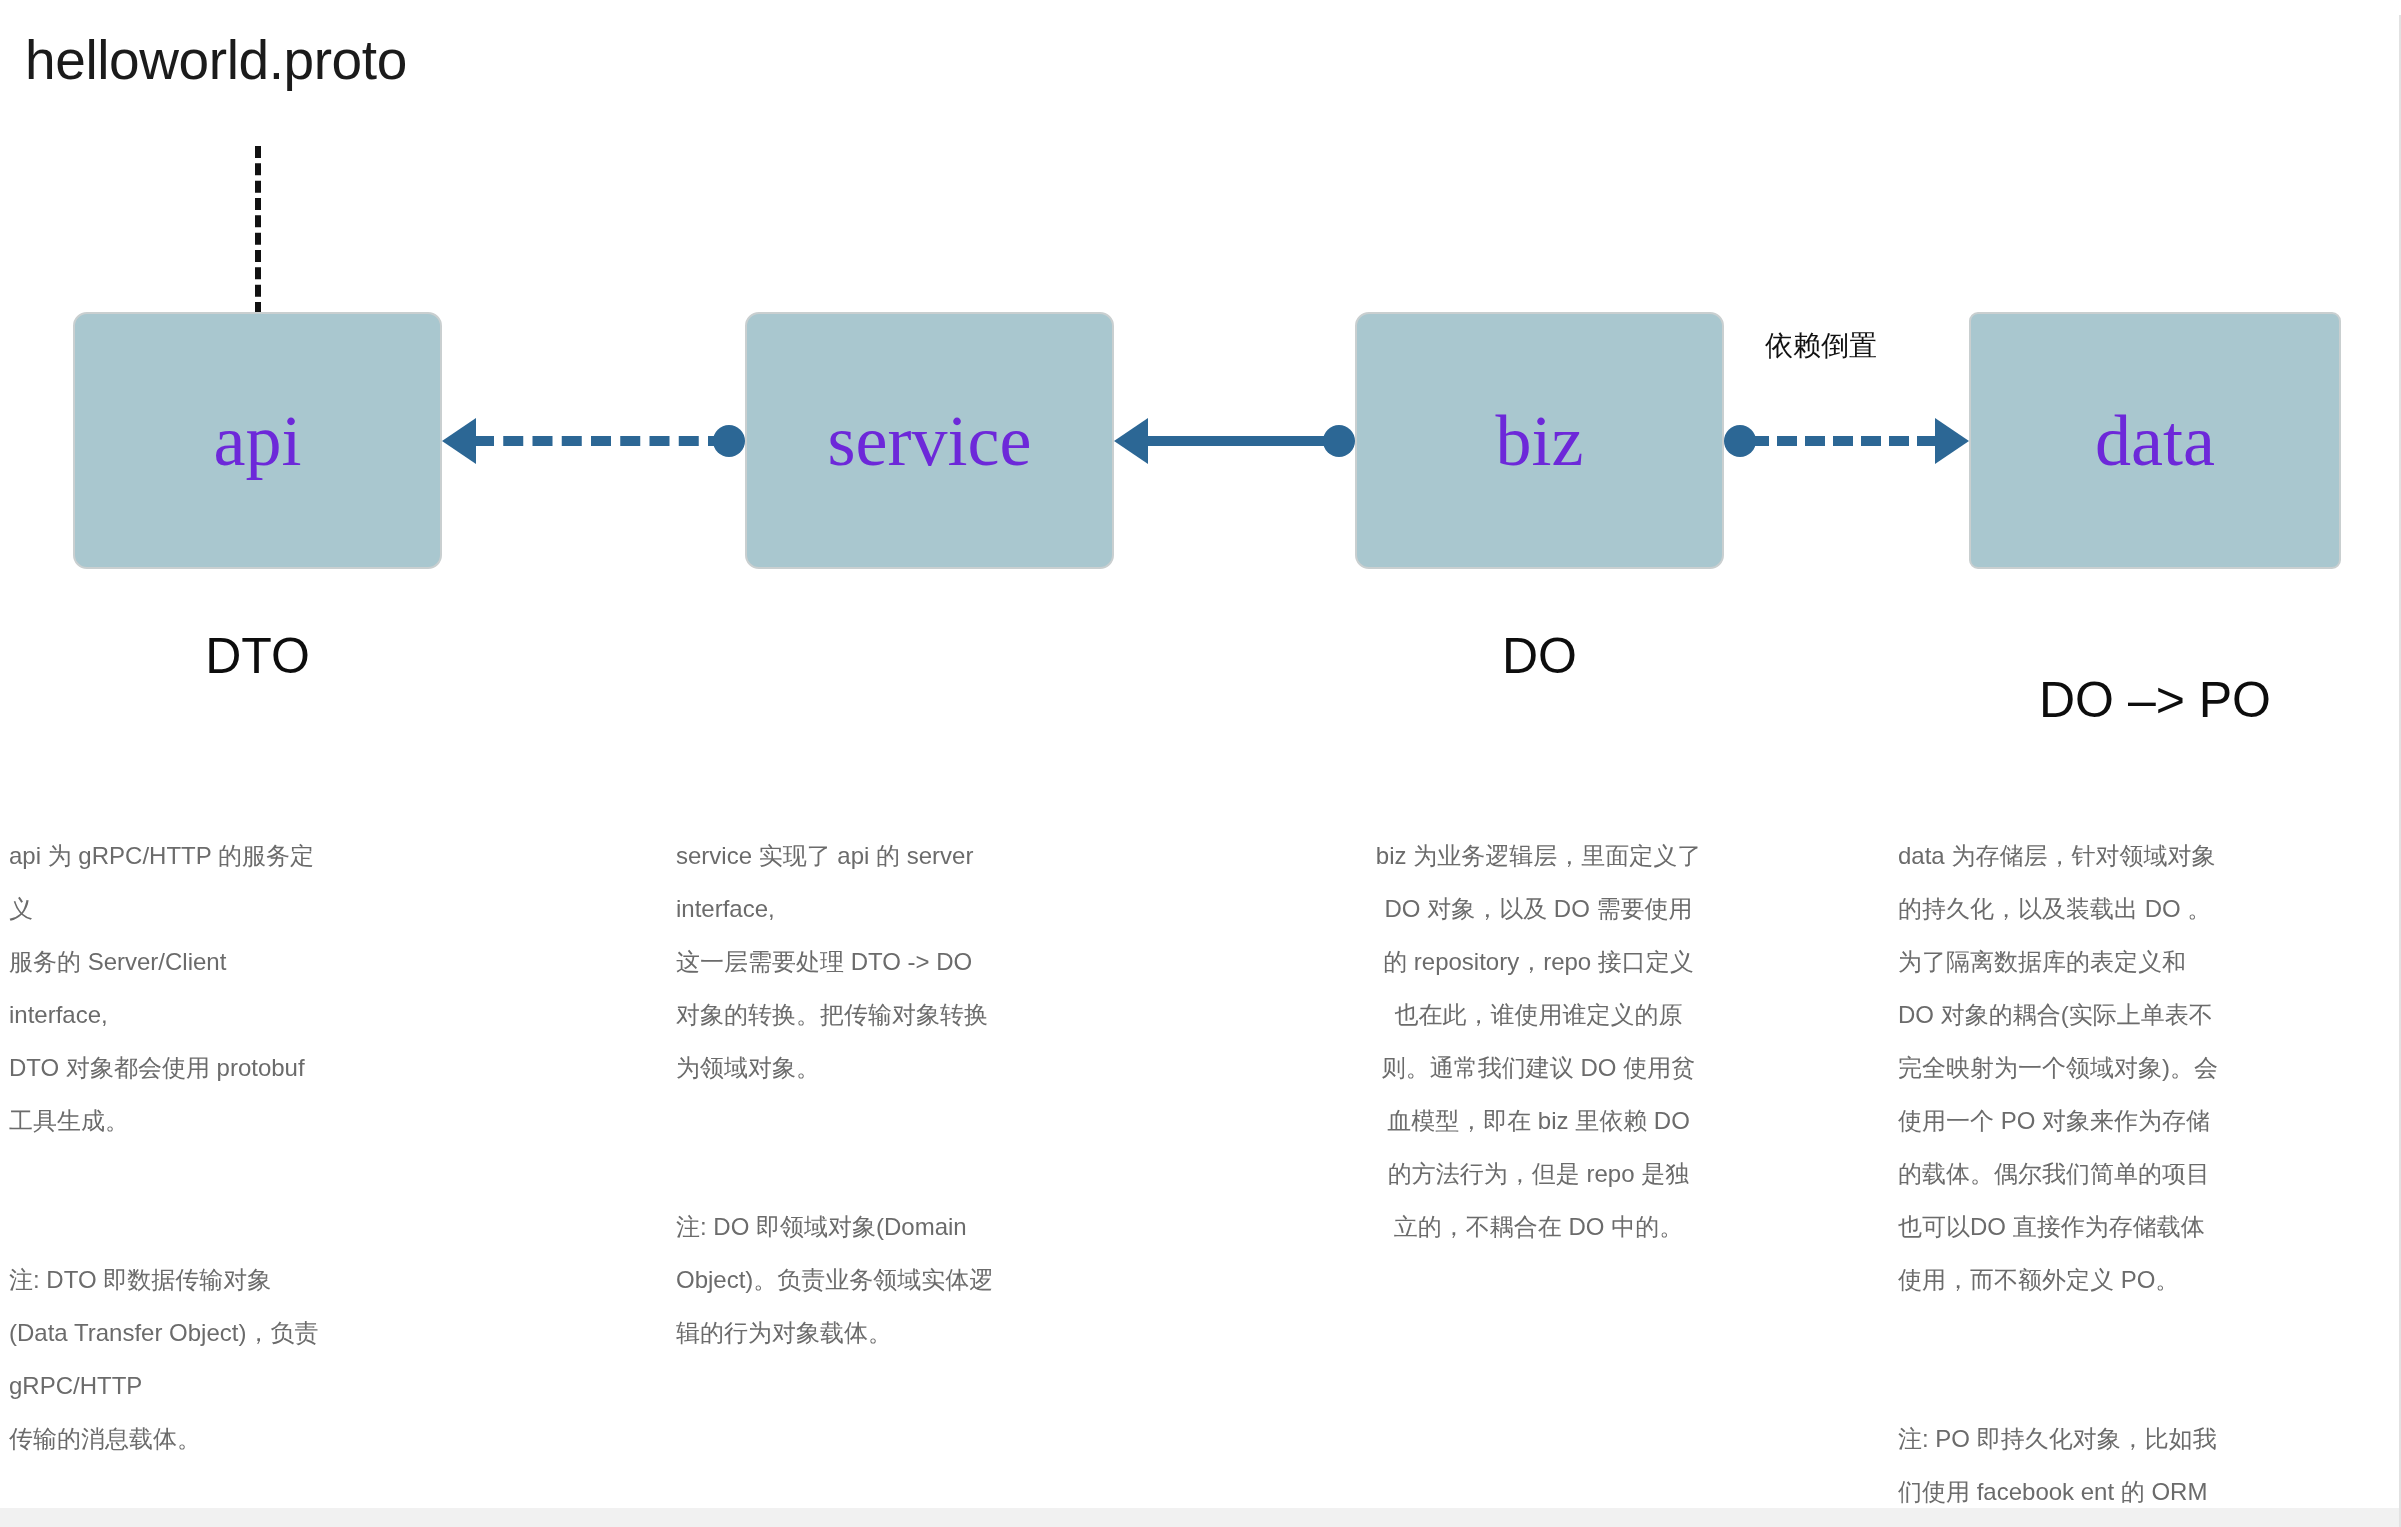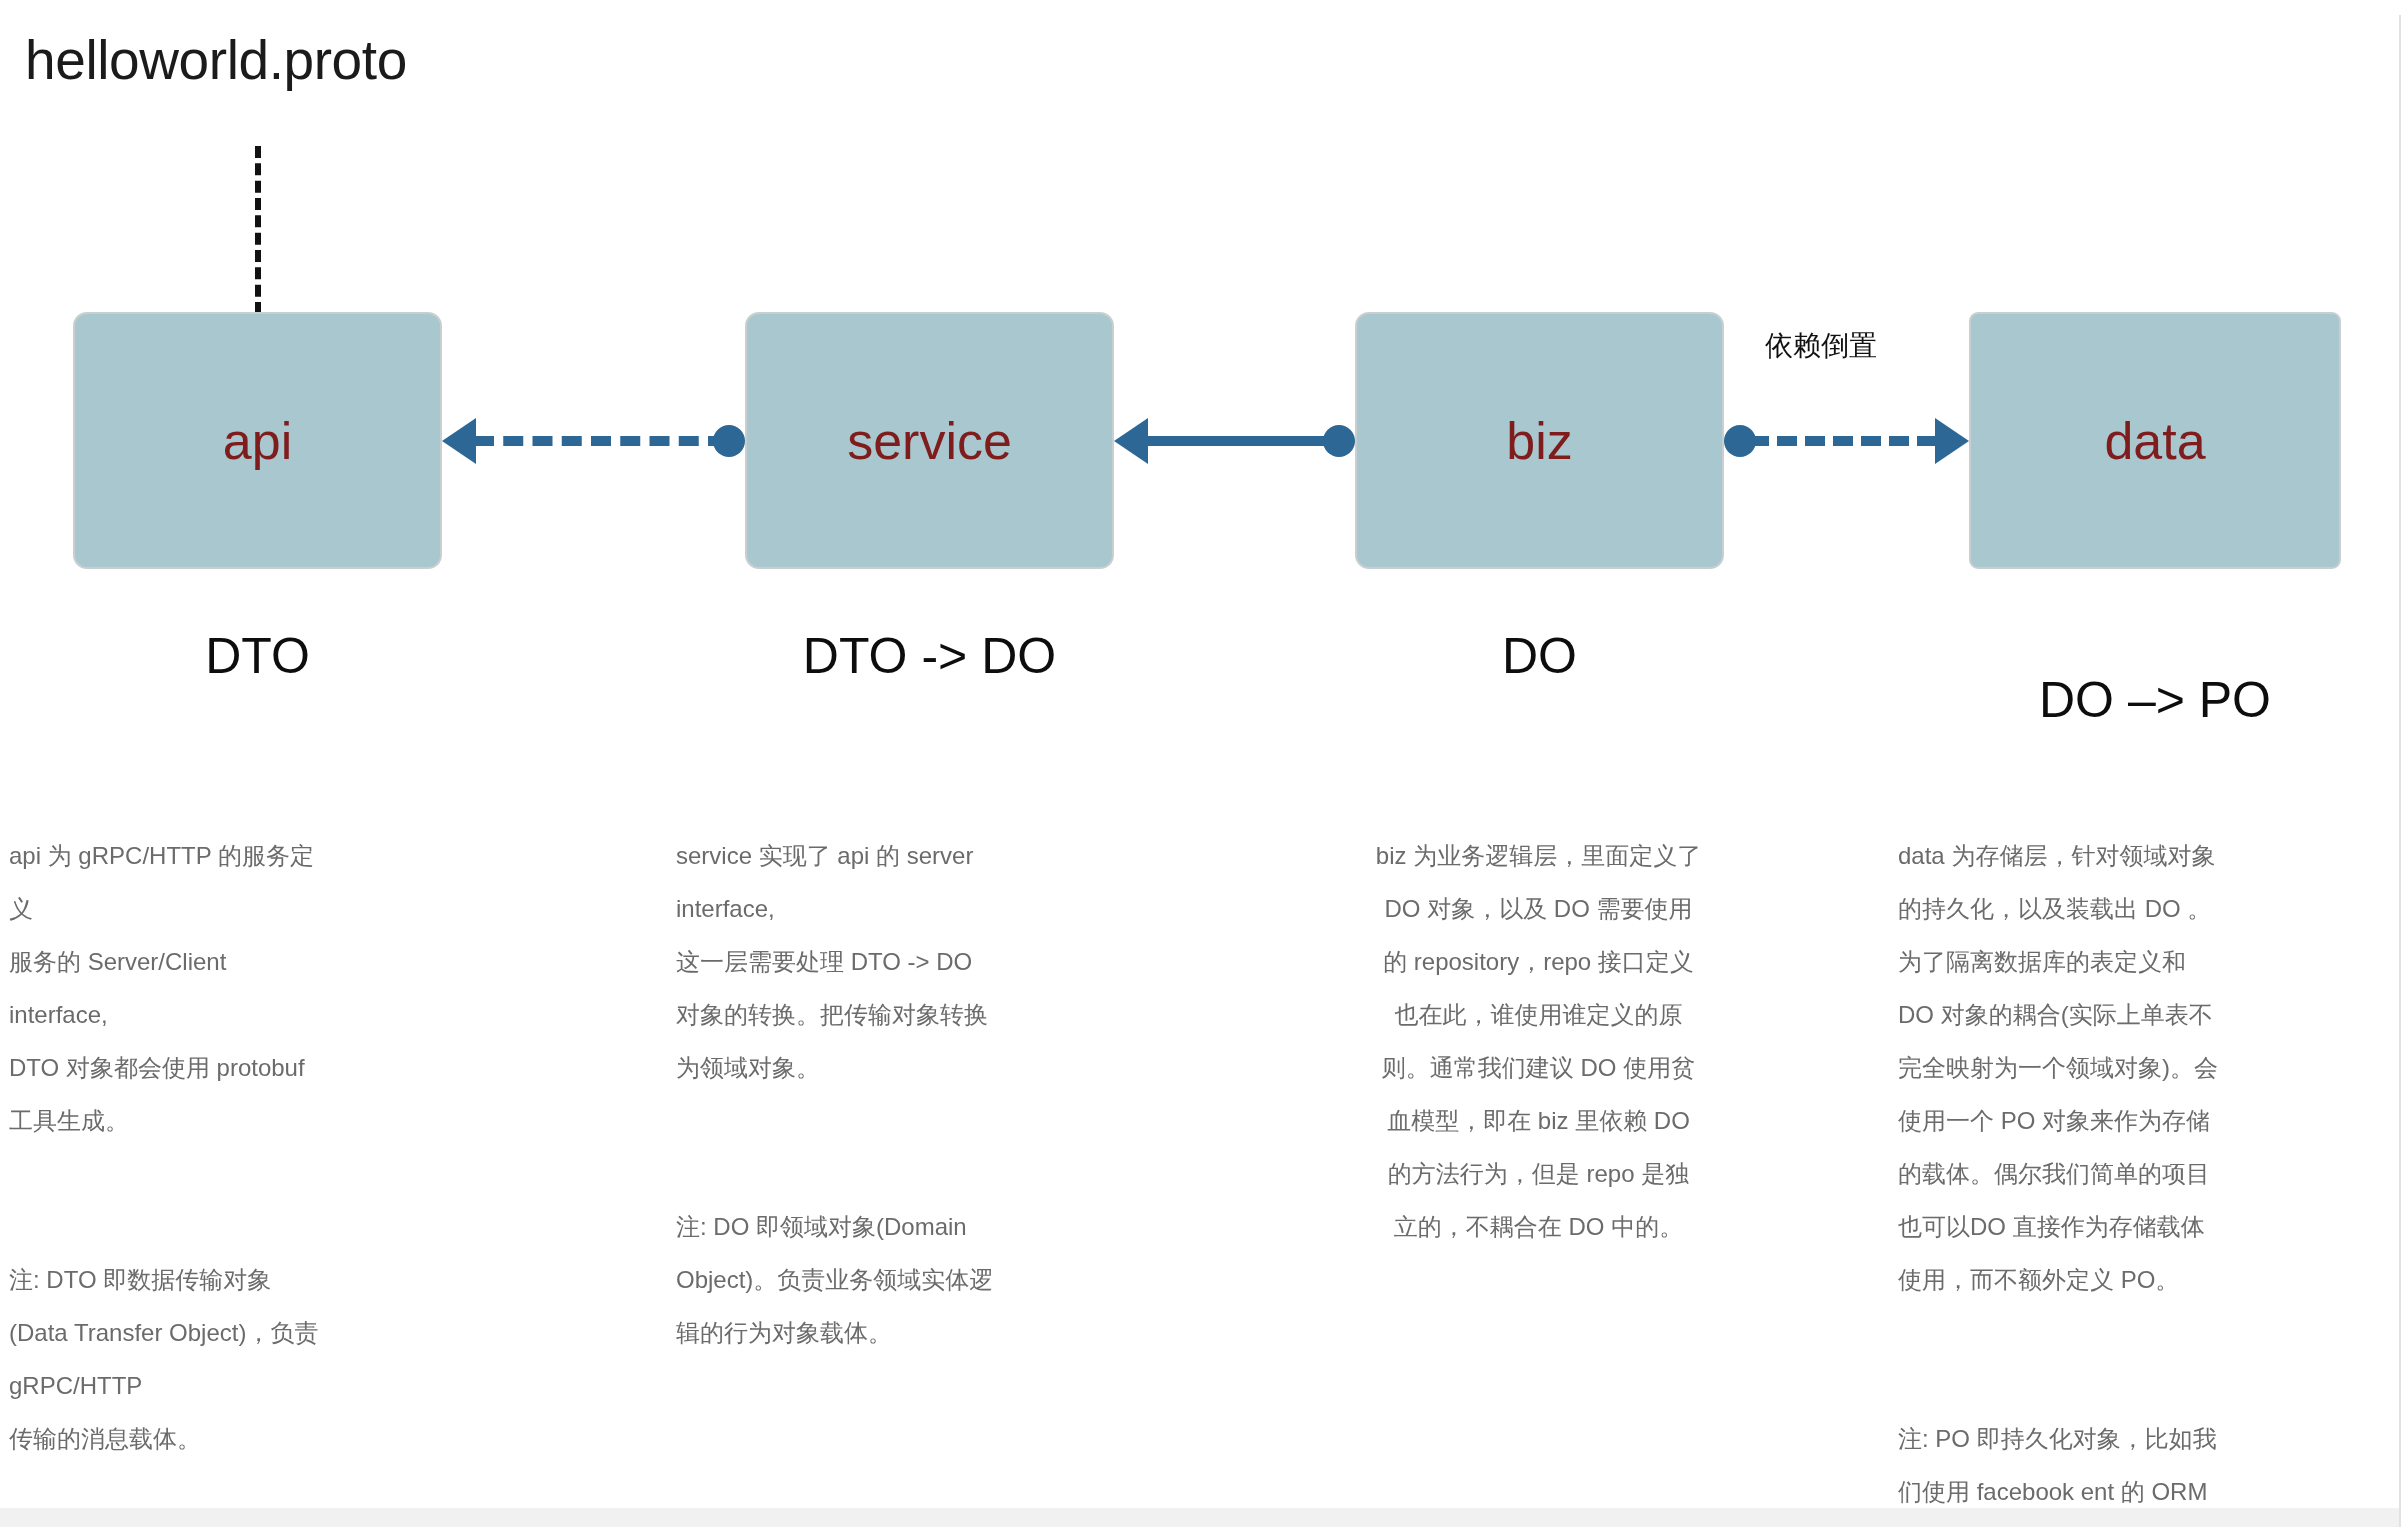--- a/index.html
+++ b/index.html
@@ -56,23 +56,24 @@
     height: 257px;
     background: #a9c7cf;
     border: 2.7px solid #c9cfd0;
     border-radius: 14px;
     box-sizing: border-box;
     display: flex;
     align-items: center;
     justify-content: center;
   }
   .node-label {
-    font-size: 52px;
-    color: #7f1d1d;
+    font-size: 72px;
+    color: #6d28d9;
     line-height: 1;
+    font-family: Liberation Serif, serif;
   }
   #node-api     { left: 73px;  }
   #node-service { left: 745px; }
   #node-biz     { left: 1355px;}
   #node-data    { left: 1969px; width: 372px; border-radius: 9px; }
 
   
   .edge {
     position: absolute;
     height: 0;
@@ -211,21 +212,20 @@
 
   <div class="edge" id="edge-biz-data">
     <span class="edge-dot"></span>
     <span class="edge-line dashed"></span>
     <span class="edge-head right"></span>
   </div>
 
   <div id="edge-label-di">依赖倒置</div>
 
   <div class="col-caption" id="caption-0">DTO</div>
-  <div class="col-caption" id="caption-1">DTO -&gt; DO</div>
   <div class="col-caption" id="caption-2">DO</div>
   <div class="col-caption" id="caption-3">DO –&gt; PO</div>
 
   <div class="desc-col" id="desc-0">
     <div class="desc-body">api 为 gRPC/HTTP 的服务定
 义
 服务的 Server/Client
 interface,
 DTO 对象都会使用 protobuf
 工具生成。</div>

